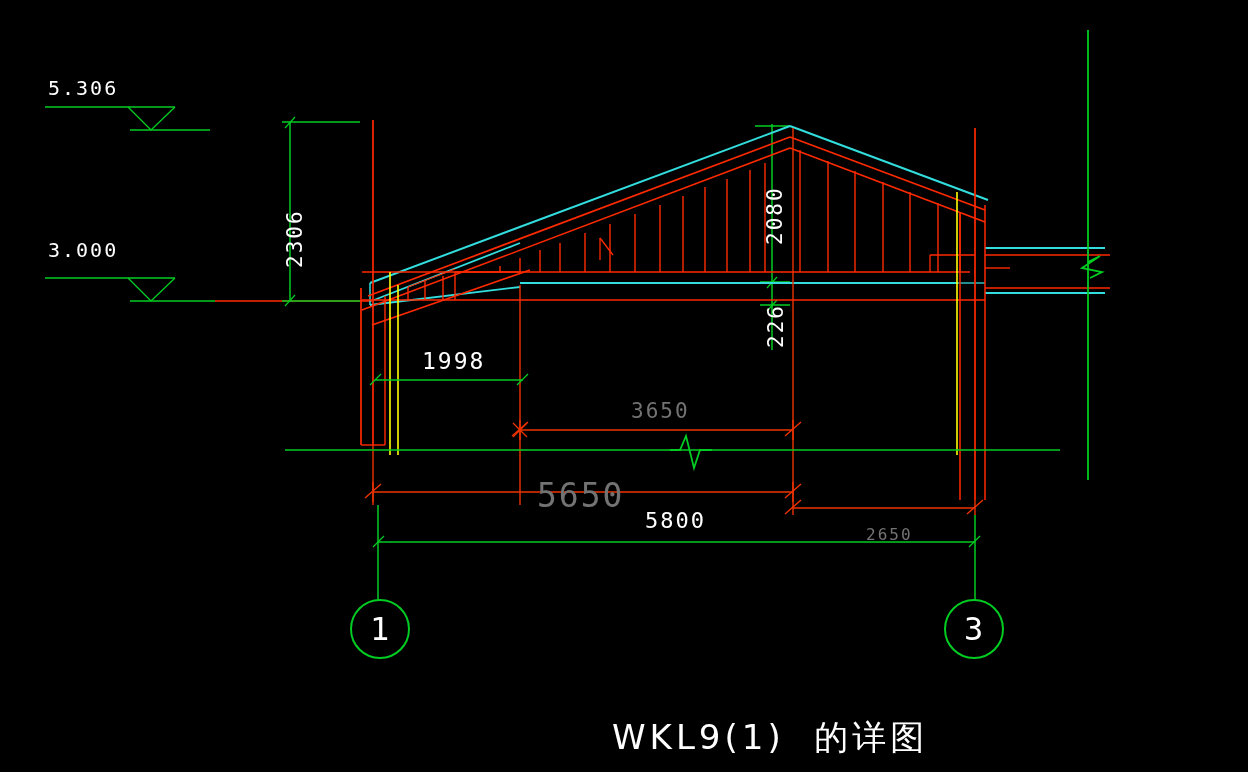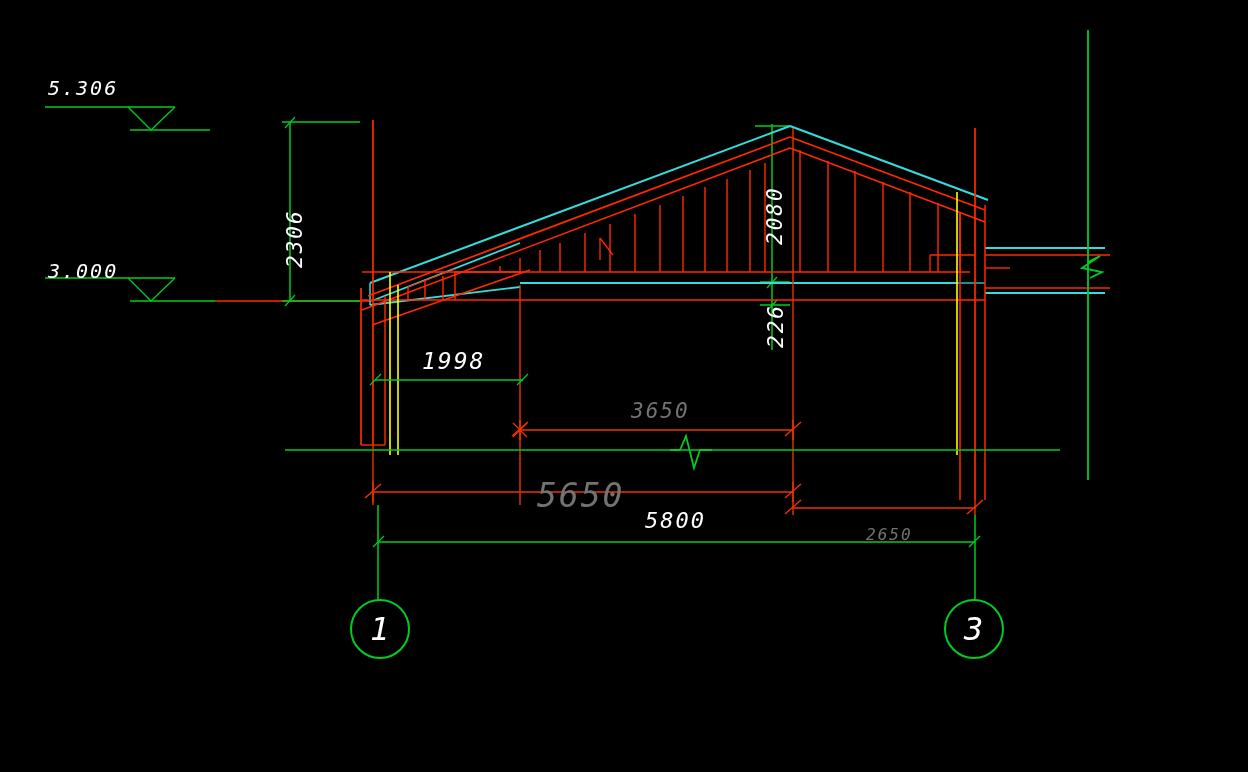--- a/index.html
+++ b/index.html
@@ -9,21 +9,20 @@
     width: 1248px;
     height: 772px;
     overflow: hidden;
     font-family: "DejaVu Sans Mono", monospace;
   }
   #cad-root {
     position: relative;
     width: 1248px;
     height: 772px;
     background: #000000;
-    font-style: italic;
   }
   #cad-svg {
     position: absolute;
     left: 0;
     top: 0;
     width: 1248px;
     height: 772px;
     display: block;
   }
   .cad-label {
@@ -257,21 +256,21 @@
 
     <g>
       <line x1="513" y1="423" x2="527" y2="437" stroke="#ee3300" stroke-width="1.3"></line>
       <line x1="527" y1="423" x2="513" y2="437" stroke="#ee3300" stroke-width="1.3"></line>
     </g>
 
   </svg>
 
   <div class="cad-label lbl-white" style="left:48px; top:78px; font-size:20px;">5.306</div>
 
-  <div class="cad-label lbl-white" style="left:48px; top:261px; font-size:20px;">3.000</div>
+  <div class="cad-label lbl-white" style="left:48px; top:240px; font-size:20px;">3.000</div>
 
   <div class="cad-label lbl-white rot90" style="left:285px; top:268px; font-size:21px;">2306</div>
 
   <div class="cad-label lbl-white rot90" style="left:765px; top:245px; font-size:21px;">2080</div>
 
   <div class="cad-label lbl-white rot90" style="left:766px; top:348px; font-size:21px;">226</div>
 
   <div class="cad-label lbl-white" style="left:422px; top:350px; font-size:23px;">1998</div>
 
   <div class="cad-label lbl-red" style="left:631px; top:401px; font-size:21px;">3650</div>
@@ -279,14 +278,15 @@
   <div class="cad-label lbl-red" style="left:537px; top:459px; font-size:33px;margin-top:20px;">5650</div>
 
   <div class="cad-label lbl-red" style="left:866px; top:487px; font-size:16px;margin-top:40px;">2650</div>
 
   <div class="cad-label lbl-white" style="left:645px; top:510px; font-size:22px;">5800</div>
 
   <div class="bubble-num" style="left:370px; top:613px; font-size:32px;">1</div>
 
   <div class="bubble-num" style="left:964px; top:613px; font-size:32px;">3</div>
 
+  <div class="title-label" style="left:612px; top:720px; font-size:34px;">WKL9(1)  的详图</div>
 
 </div>
 
 </body></html>

